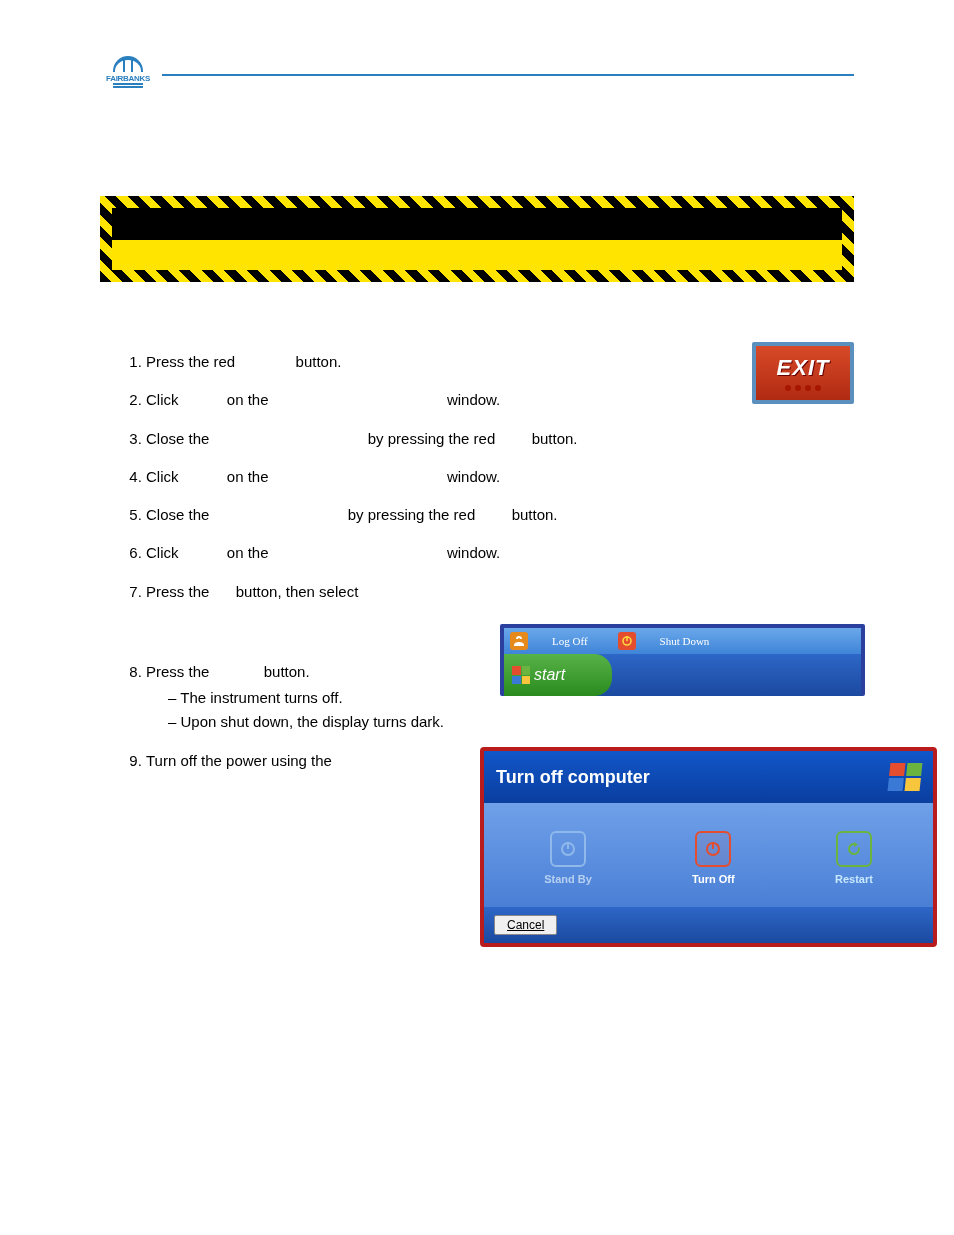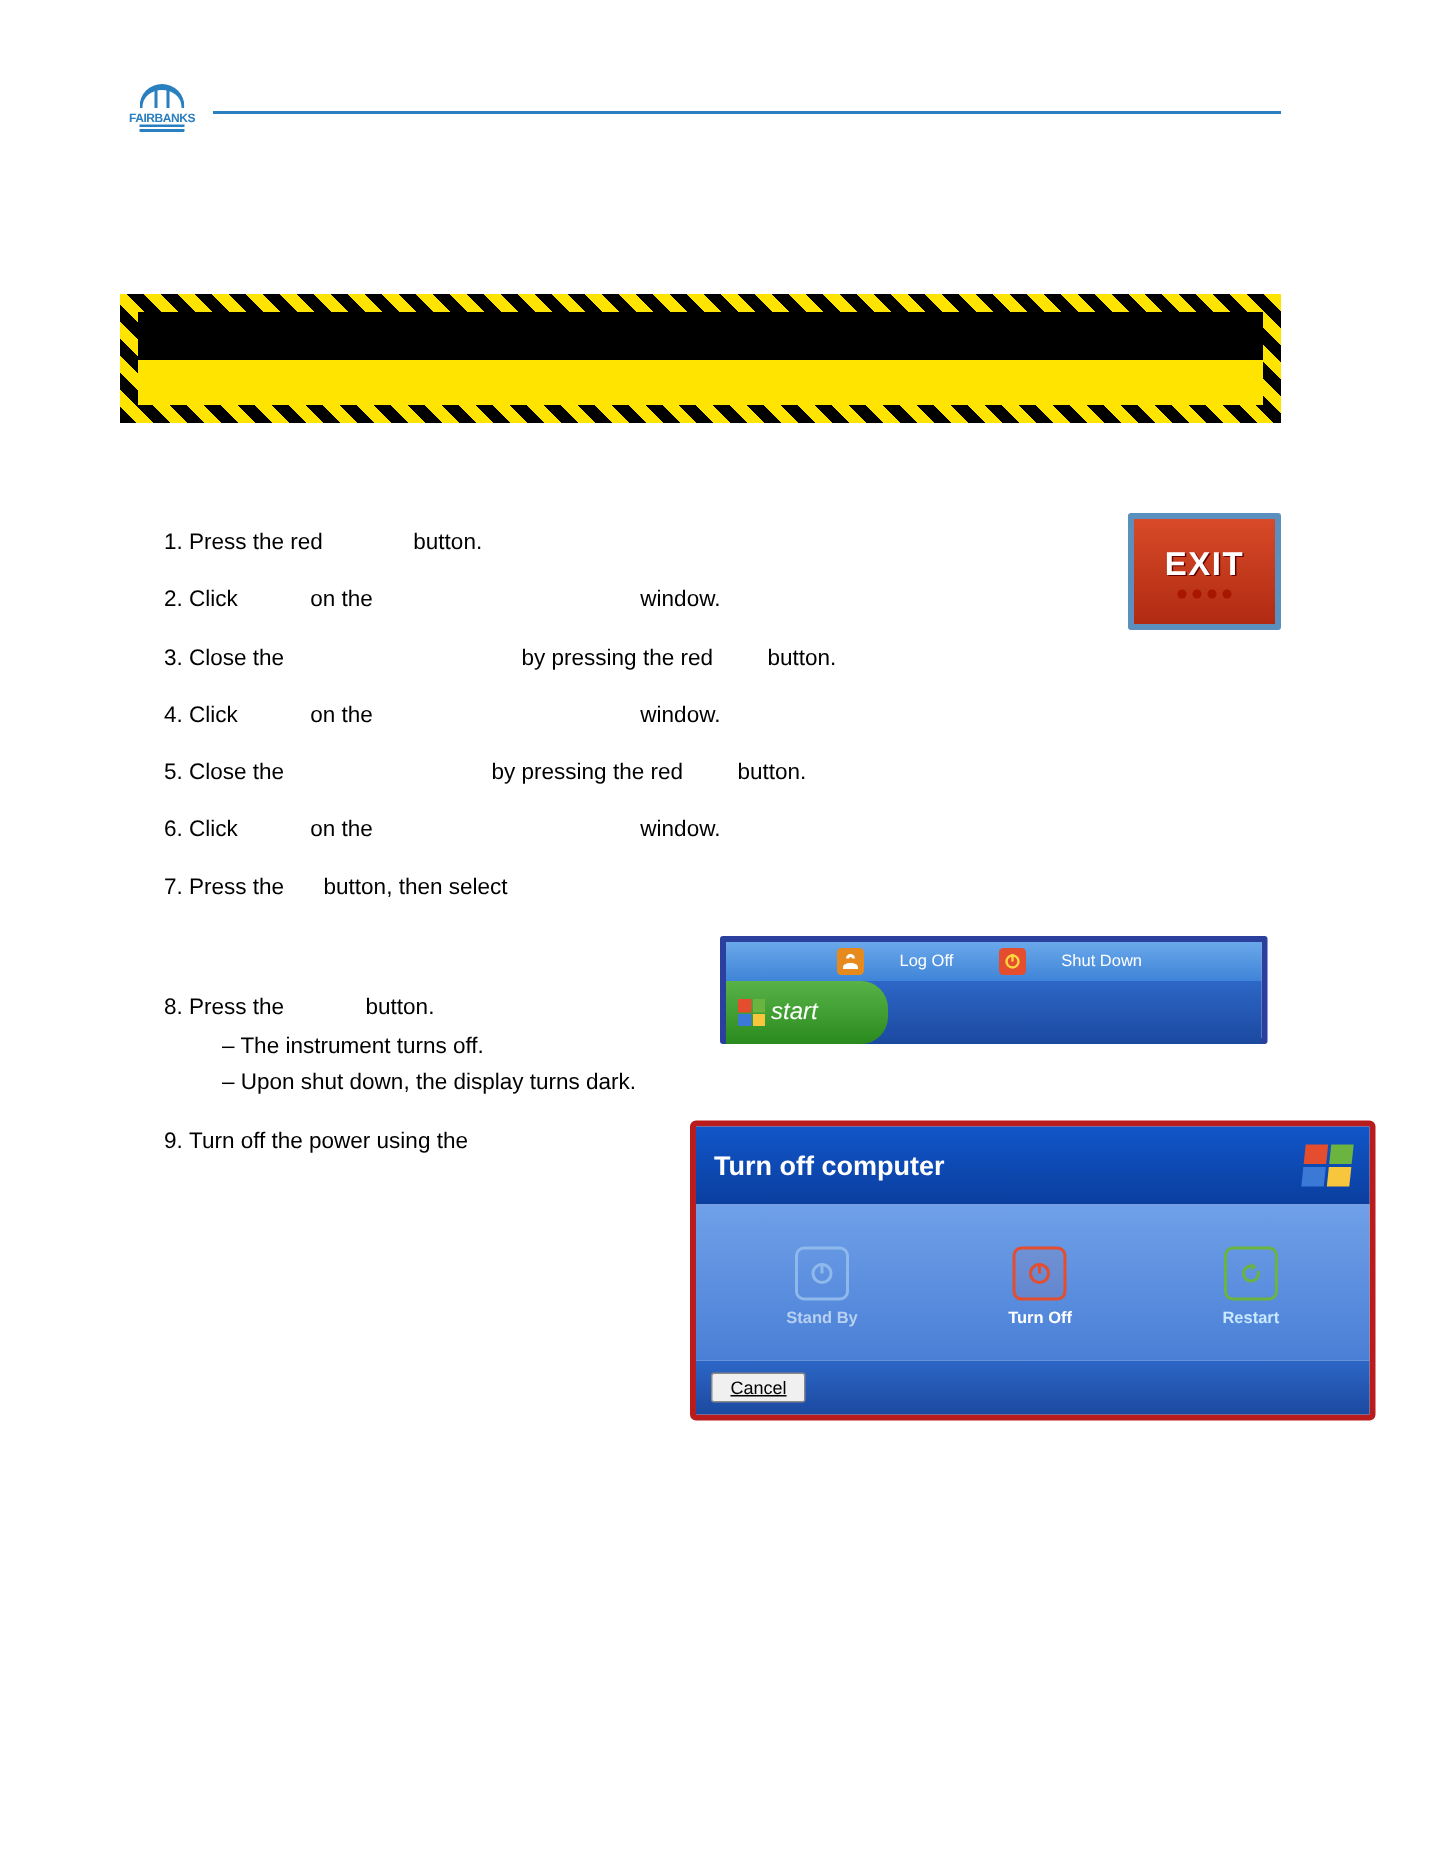--- a/index.html
+++ b/index.html
@@ -9,21 +9,21 @@
     color: #000;
     background: #fff;
     width: 954px;
     height: 1235px;
     position: relative;
   }
   .page {
     position: relative;
     width: 100%;
     height: 100%;
-    padding: 50px 100px 40px 80px;
+    padding: 50px 100px 40px 100px;
   }
   
   .header-row {
     display: flex;
     align-items: flex-end;
     gap: 6px;
     margin-bottom: 8px;
   }
   .logo {
     width: 56px;
@@ -117,28 +117,29 @@
   .gB{width:130px}.gR2{width:28px}
   .gS{width:18px}
   .gT{width:46px}
 
   
   .exit-badge {
     position: absolute;
     top: -10px;
     right: 0;
     width: 102px;
-    height: 78px;
+    height: 62px;
     background: linear-gradient(#d84a28, #b02a12);
     border: 4px solid #5b8fbe;
     border-radius: 2px;
     display: flex;
     flex-direction: column;
     align-items: center;
     justify-content: center;
+    font-style: italic;
   }
   .exit-badge .exit-word {
     color: #fff;
     font-weight: 900;
     font-size: 22px;
     letter-spacing: 1px;
     text-shadow: 1px 1px 0 #600;
   }
   .exit-dots { display:flex; gap:4px; margin-top:4px; }
   .exit-dots span{ width:6px;height:6px;background:#a81500;border-radius:50%; }
@@ -149,23 +150,24 @@
     top: 272px;
     left: 400px;
     width: 365px;
     height: 72px;
     border: 4px solid #2a3f9e;
     border-radius: 2px;
   }
   .start-strip .top {
     height: 26px;
     background: linear-gradient(#6aa8ea, #3f84d8);
-    display:flex; justify-content:center; align-items:center;
+    display:flex; justify-content:flex-start; align-items:center;
     gap:24px; padding:0 6px;
     font-size: 11px;
+    font-family: Liberation Serif, serif;
   }
   .logoff-ico, .sd-ico{
     width:18px;height:18px;border-radius:3px;
     display:inline-flex;align-items:center;justify-content:center;
     font-size:12px;font-weight:bold;
   }
   .logoff-ico{background:#e68a1e;color:#fff}
   .sd-ico{background:#e44d2e;color:#ffd640}
   .start-strip .top .lbl{color:#fff;margin-right:6px}
   .start-strip .bot {

